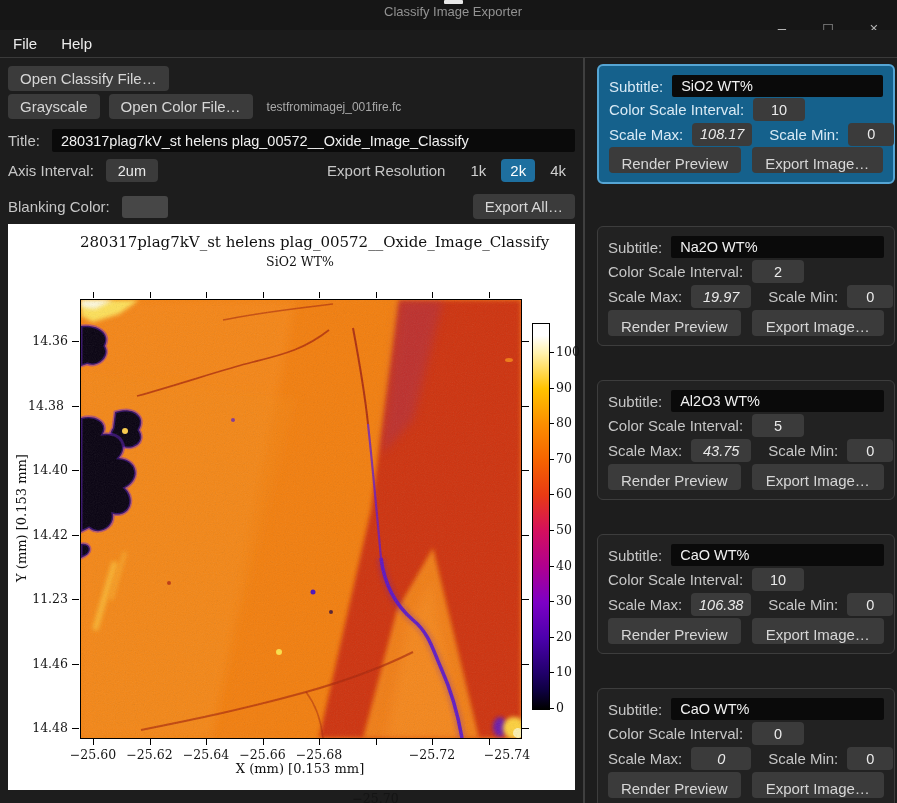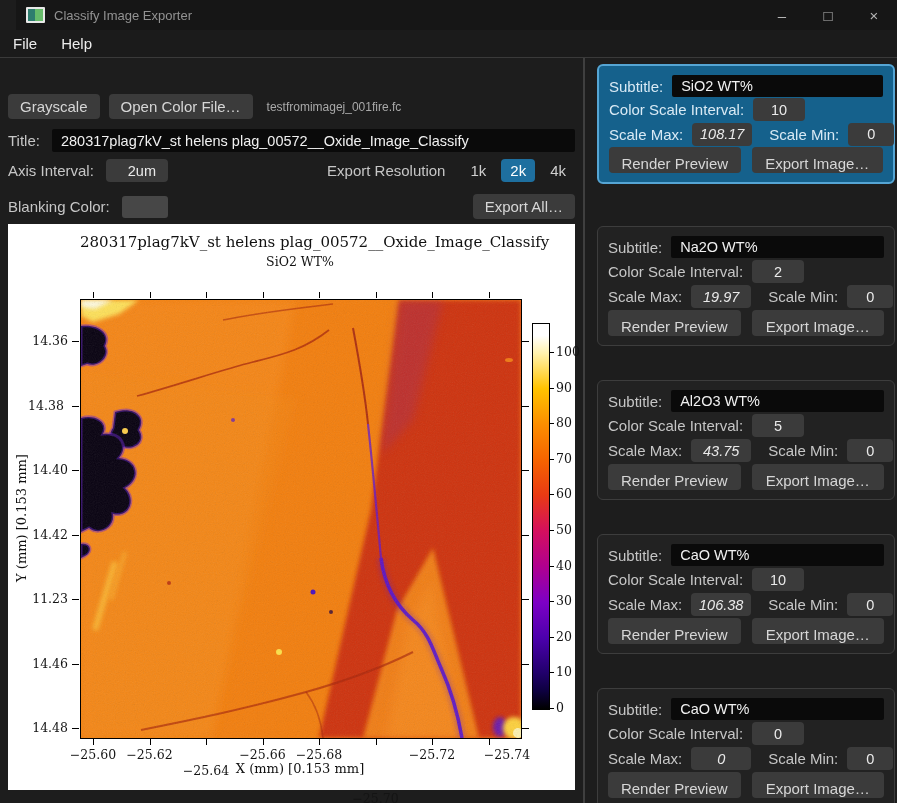--- a/index.html
+++ b/index.html
@@ -2,22 +2,22 @@
 <html><head>
 <meta charset="utf-8">
 <style>
   html,body{margin:0;padding:0;}
   body{
     width:897px;height:803px;position:relative;overflow:hidden;
     background:#1d1d1d;font-family:"Liberation Sans",sans-serif;
     -webkit-font-smoothing:antialiased;
   }
   
-  .titlebar{position:absolute;left:16px;top:0;right:0;height:30px;background:#161616;
-    display:flex;align-items:center;}
+  .titlebar{position:absolute;left:0;top:0;right:0;height:30px;background:#161616;
+    display:flex;align-items:center;flex-direction:column;}
   .app-icon{width:15px;height:12px;margin-left:10px;border:2px solid #e8e8e8;border-radius:1px;
     background:linear-gradient(90deg,#2e7d6e 0 50%,#66bb6a 50% 100%);}
   .app-title{color:#929292;font-size:13px;margin-left:9px;}
   .win-controls{margin-left:auto;display:flex;height:100%;}
   .win-btn{width:46px;display:flex;align-items:center;justify-content:center;
     color:#b4b4b4;font-size:15px;}
   
   .menubar{position:absolute;left:0;top:30px;right:0;height:27px;background:#1b1b1b;
     display:flex;align-items:center;gap:24px;padding-left:13px;border-bottom:1px solid #3a3a3a;}
   .menu-item{color:#ececec;font-size:15px;}
@@ -80,36 +80,37 @@
     <div class="win-btn">×</div>
   </div>
 </div>
 
 <div class="menubar">
   <span class="menu-item">File</span>
   <span class="menu-item">Help</span>
 </div>
 
 <div class="row" style="top:66px;">
+  <button class="btn">Open Classify File…</button>
 </div>
 
 <div class="row" style="top:94px;">
   <button class="btn">Grayscale</button>
   <button class="btn" style="margin-left:9px;">Open Color File…</button>
   <span class="filelabel">testfromimagej_001fire.fc</span>
 </div>
 
 <div class="row" style="top:129px;width:567px;">
   <span class="lbl">Title:</span>
   <input class="dark-input" style="flex: 1 1 0%; margin-left: 12px;" value="280317plag7kV_st helens plag_00572__Oxide_Image_Classify">
 </div>
 
 <div class="row" style="top:159px;width:567px;">
   <span class="lbl">Axis Interval:</span>
-  <input class="gray-field" style="width: 52px; margin-left: 12px; padding-left: 10px;" value="2um">
+  <input class="gray-field" style="width: 52px; margin-left: 12px;" value="2um">
   <span class="lbl" style="margin-left:auto;">Export Resolution</span>
   <span class="res" style="margin-left:16px;">1k</span>
   <span class="res selected" style="margin-left:6px;">2k</span>
   <span class="res" style="margin-left:6px;">4k</span>
 </div>
 
 <div class="row" style="top:194px;width:567px;">
   <span class="lbl">Blanking Color:</span>
   <button class="swatch"></button>
   <button class="btn" style="margin-left:auto;">Export All…</button>
@@ -191,21 +192,21 @@
   <div class="ylabel">Y (mm)  [0.153 mm]</div>
   <div class="colorbar"></div>
 <div class="tickmark" style="left: 85px; top: 68px; width: 1px; height: 6px;"></div>
     <div class="tickmark" style="left: 85px; top: 515px; width: 1px; height: 6px;"></div>
     <div class="ticklabel" style="left: 85px; top: 523px; transform: translateX(-50%);">−25.60</div>
     <div class="tickmark" style="left: 141.5px; top: 68px; width: 1px; height: 6px;"></div>
     <div class="tickmark" style="left: 141.5px; top: 515px; width: 1px; height: 6px;"></div>
     <div class="ticklabel" style="left: 141.5px; top: 523px; transform: translateX(-50%);">−25.62</div>
     <div class="tickmark" style="left: 198px; top: 68px; width: 1px; height: 6px;"></div>
     <div class="tickmark" style="left: 198px; top: 515px; width: 1px; height: 6px;"></div>
-    <div class="ticklabel" style="left: 198px; top: 523px; transform: translateX(-50%); margin-top: 16px;">−25.64</div>
+    <div class="ticklabel" style="left: 198px; top: 523px; transform: translateX(-50%);">−25.64</div>
     <div class="tickmark" style="left: 254.5px; top: 68px; width: 1px; height: 6px;"></div>
     <div class="tickmark" style="left: 254.5px; top: 515px; width: 1px; height: 6px;"></div>
     <div class="ticklabel" style="left: 254.5px; top: 523px; transform: translateX(-50%);">−25.66</div>
     <div class="tickmark" style="left: 311px; top: 68px; width: 1px; height: 6px;"></div>
     <div class="tickmark" style="left: 311px; top: 515px; width: 1px; height: 6px;"></div>
     <div class="ticklabel" style="left: 311px; top: 523px; transform: translateX(-50%);">−25.68</div>
     <div class="tickmark" style="left: 367.5px; top: 68px; width: 1px; height: 6px;"></div>
     <div class="tickmark" style="left: 367.5px; top: 515px; width: 1px; height: 6px;"></div>
     <div class="ticklabel" style="left: 367.5px; top: 523px; transform: translateX(-50%); margin-top: 44px;">−25.70</div>
     <div class="tickmark" style="left: 424px; top: 68px; width: 1px; height: 6px;"></div>

